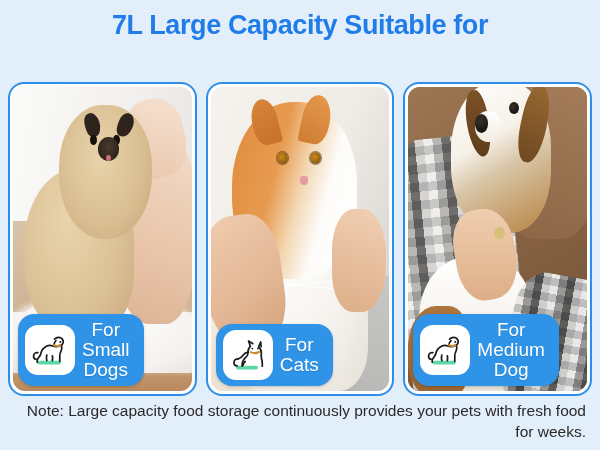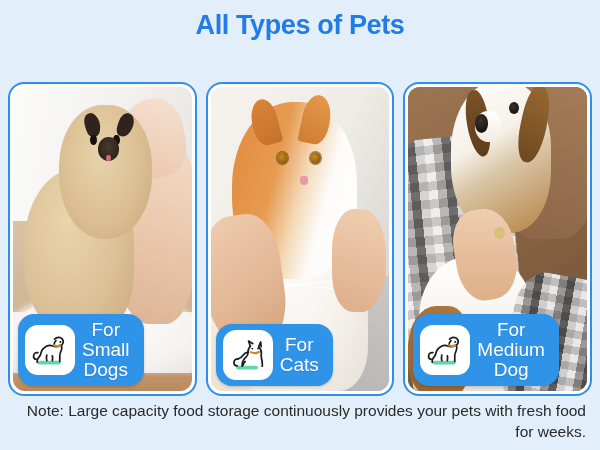--- a/index.html
+++ b/index.html
@@ -216,21 +216,21 @@
     text-align: right;
     color: #2a2a2a;
     font-size: 15.5px;
     line-height: 21px;
   }
 </style>
 </head>
 <body>
 
 <div class="title">
-  <span class="title-line">All Types of Pets</span>
+  <span class="title-line">7L Large Capacity Suitable for</span>
 </div>
 
 <div class="cards">
 
   <div class="card">
     <div class="photo">
       <div class="photo-inner p1">
         <div class="wall"></div>
           <div class="base"></div>
           <div class="floor"></div>

